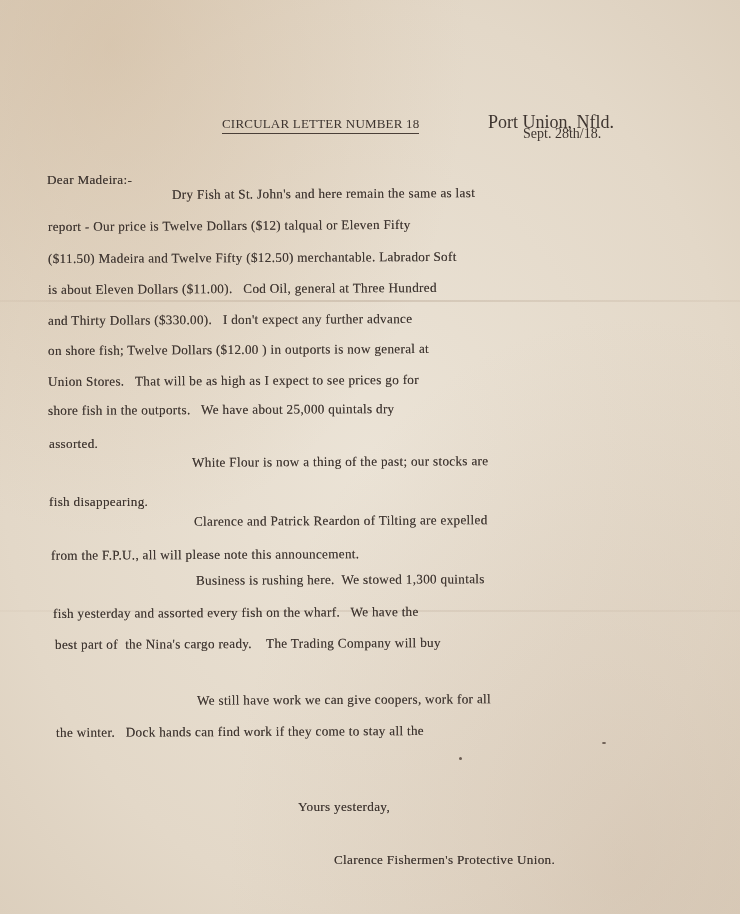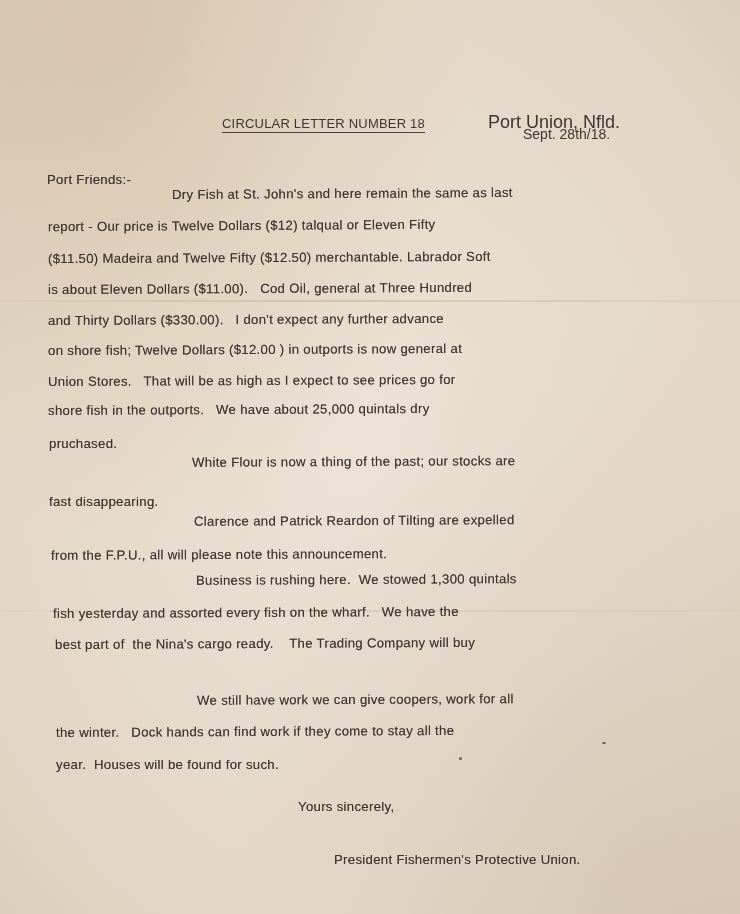--- a/index.html
+++ b/index.html
@@ -6,21 +6,21 @@
   body {
     width: 740px; height: 914px; overflow: hidden;
     background: #e6dccd;
   }
   .paper {
     position: relative; width: 740px; height: 914px;
     background:
       radial-gradient(ellipse at 15% 5%, rgba(205,180,150,0.45), rgba(0,0,0,0) 40%),
       radial-gradient(ellipse at 85% 95%, rgba(200,180,160,0.35), rgba(0,0,0,0) 45%),
       radial-gradient(ellipse at 50% 50%, #ebe3d6 0%, #e3d8c8 70%, #dccfbd 100%);
-    font-family: Liberation Sans, sans-serif;
+    font-family: Liberation Serif, serif;
     color: #3e3530;
   }
   .fold {
     position: absolute; left: 0; width: 740px; height: 2px;
     background: linear-gradient(to right, rgba(190,170,150,0.15), rgba(170,150,130,0.35), rgba(190,170,150,0.15));
   }
   .line {
     position: absolute; white-space: pre;
     font-size: 13.2px; letter-spacing: 0.3px;
     text-shadow: 0 0 0.4px rgba(60,50,45,0.6);
@@ -38,44 +38,43 @@
 <body>
 
 <div class="paper">
   <div class="fold" style="top:300px"></div>
   <div class="fold" style="top:610px; opacity:0.6"></div>
 
   <div class="title">CIRCULAR LETTER NUMBER 18</div>
   <div class="place">Port Union, Nfld.</div>
   <div class="date">Sept. 28th/18.</div>
 
-  <div class="line" style="left:47px; top:172px">Port Friends:-</div>
+  <div class="line" style="left:47px; top:172px">Dear Madeira:-</div>
 
   <div class="line" style="left:172px; top:186px; transform:rotate(-0.35deg)">Dry Fish at St. John's and here remain the same as last</div>
   <div class="line" style="left:48px; top:218px; transform:rotate(-0.35deg)">report - Our price is Twelve Dollars ($12) talqual or Eleven Fifty</div>
   <div class="line" style="left:48px; top:250px; transform:rotate(-0.3deg)">($11.50) Madeira and Twelve Fifty ($12.50) merchantable. Labrador Soft</div>
   <div class="line" style="left:48px; top:281px; transform:rotate(-0.3deg)">is about Eleven Dollars ($11.00).   Cod Oil, general at Three Hundred</div>
   <div class="line" style="left:48px; top:312px; transform:rotate(-0.3deg)">and Thirty Dollars ($330.00).   I don't expect any further advance</div>
   <div class="line" style="left:48px; top:342px; transform:rotate(-0.3deg)">on shore fish; Twelve Dollars ($12.00 ) in outports is now general at</div>
   <div class="line" style="left:48px; top:373px; transform:rotate(-0.3deg)">Union Stores.   That will be as high as I expect to see prices go for</div>
   <div class="line" style="left:48px; top:402px; transform:rotate(-0.3deg)">shore fish in the outports.   We have about 25,000 quintals dry</div>
-  <div class="line" style="left:49px; top:436px">pruchased.</div>
+  <div class="line" style="left:49px; top:436px">assorted.</div>
 
   <div class="line" style="left:192px; top:454px; transform:rotate(-0.3deg)">White Flour is now a thing of the past; our stocks are</div>
-  <div class="line" style="left:49px; top:494px">fast disappearing.</div>
+  <div class="line" style="left:49px; top:494px">fish disappearing.</div>
 
   <div class="line" style="left:194px; top:513px; transform:rotate(-0.3deg)">Clarence and Patrick Reardon of Tilting are expelled</div>
   <div class="line" style="left:51px; top:547px; transform:rotate(-0.3deg)">from the F.P.U., all will please note this announcement.</div>
 
   <div class="line" style="left:196px; top:572px; transform:rotate(-0.3deg)">Business is rushing here.  We stowed 1,300 quintals</div>
   <div class="line" style="left:53px; top:605px; transform:rotate(-0.3deg)">fish yesterday and assorted every fish on the wharf.   We have the</div>
   <div class="line" style="left:55px; top:636px; transform:rotate(-0.3deg)">best part of  the Nina's cargo ready.    The Trading Company will buy</div>
 
   <div class="line" style="left:197px; top:692px; transform:rotate(-0.3deg)">We still have work we can give coopers, work for all</div>
   <div class="line" style="left:56px; top:724px; transform:rotate(-0.3deg)">the winter.   Dock hands can find work if they come to stay all the</div>
-  <div class="line" style="left:56px; top:757px">year.  Houses will be found for such.</div>
 
-  <div class="line" style="left:298px; top:799px">Yours sincerely,</div>
-  <div class="line" style="left:334px; top:852px">President Fishermen's Protective Union.</div>
+  <div class="line" style="left:298px; top:799px">Yours yesterday,</div>
+  <div class="line" style="left:334px; top:852px">Clarence Fishermen's Protective Union.</div>
 
   <div class="speck" style="left:459px; top:757px"></div>
   <div class="speck" style="left:602px; top:742px; width:4px; height:2px"></div>
 </div>
 
 </body></html>

